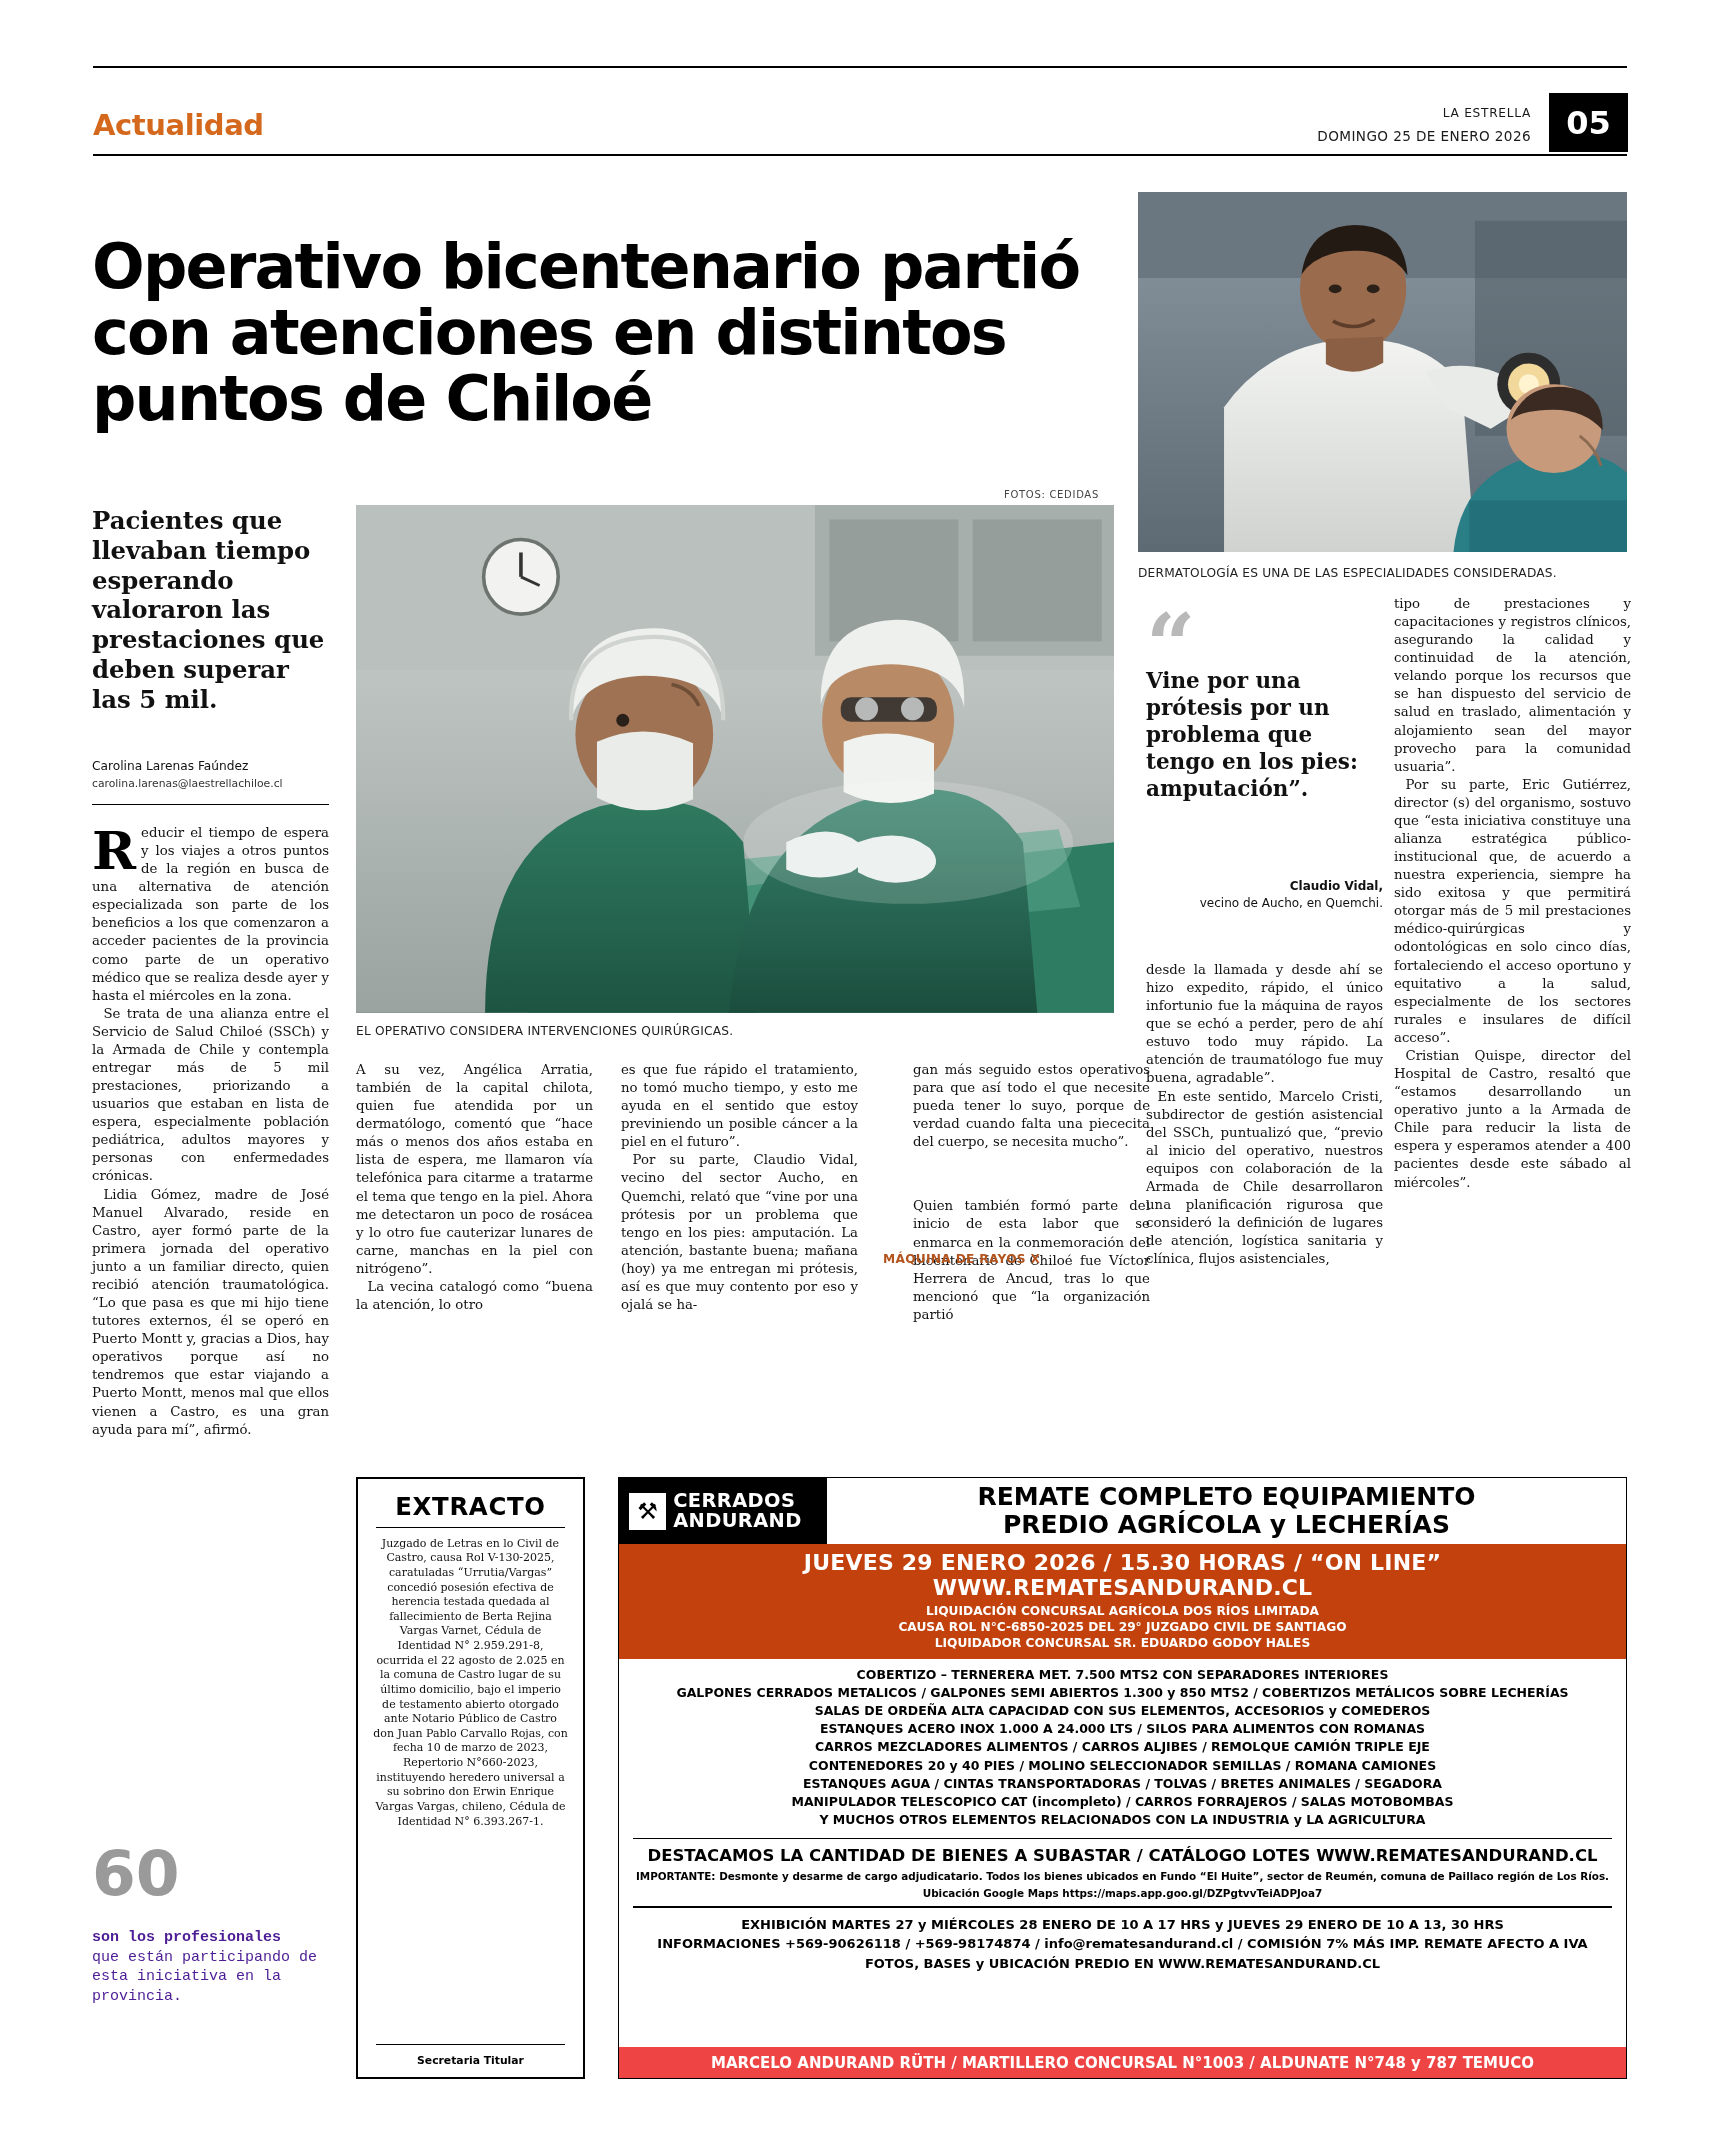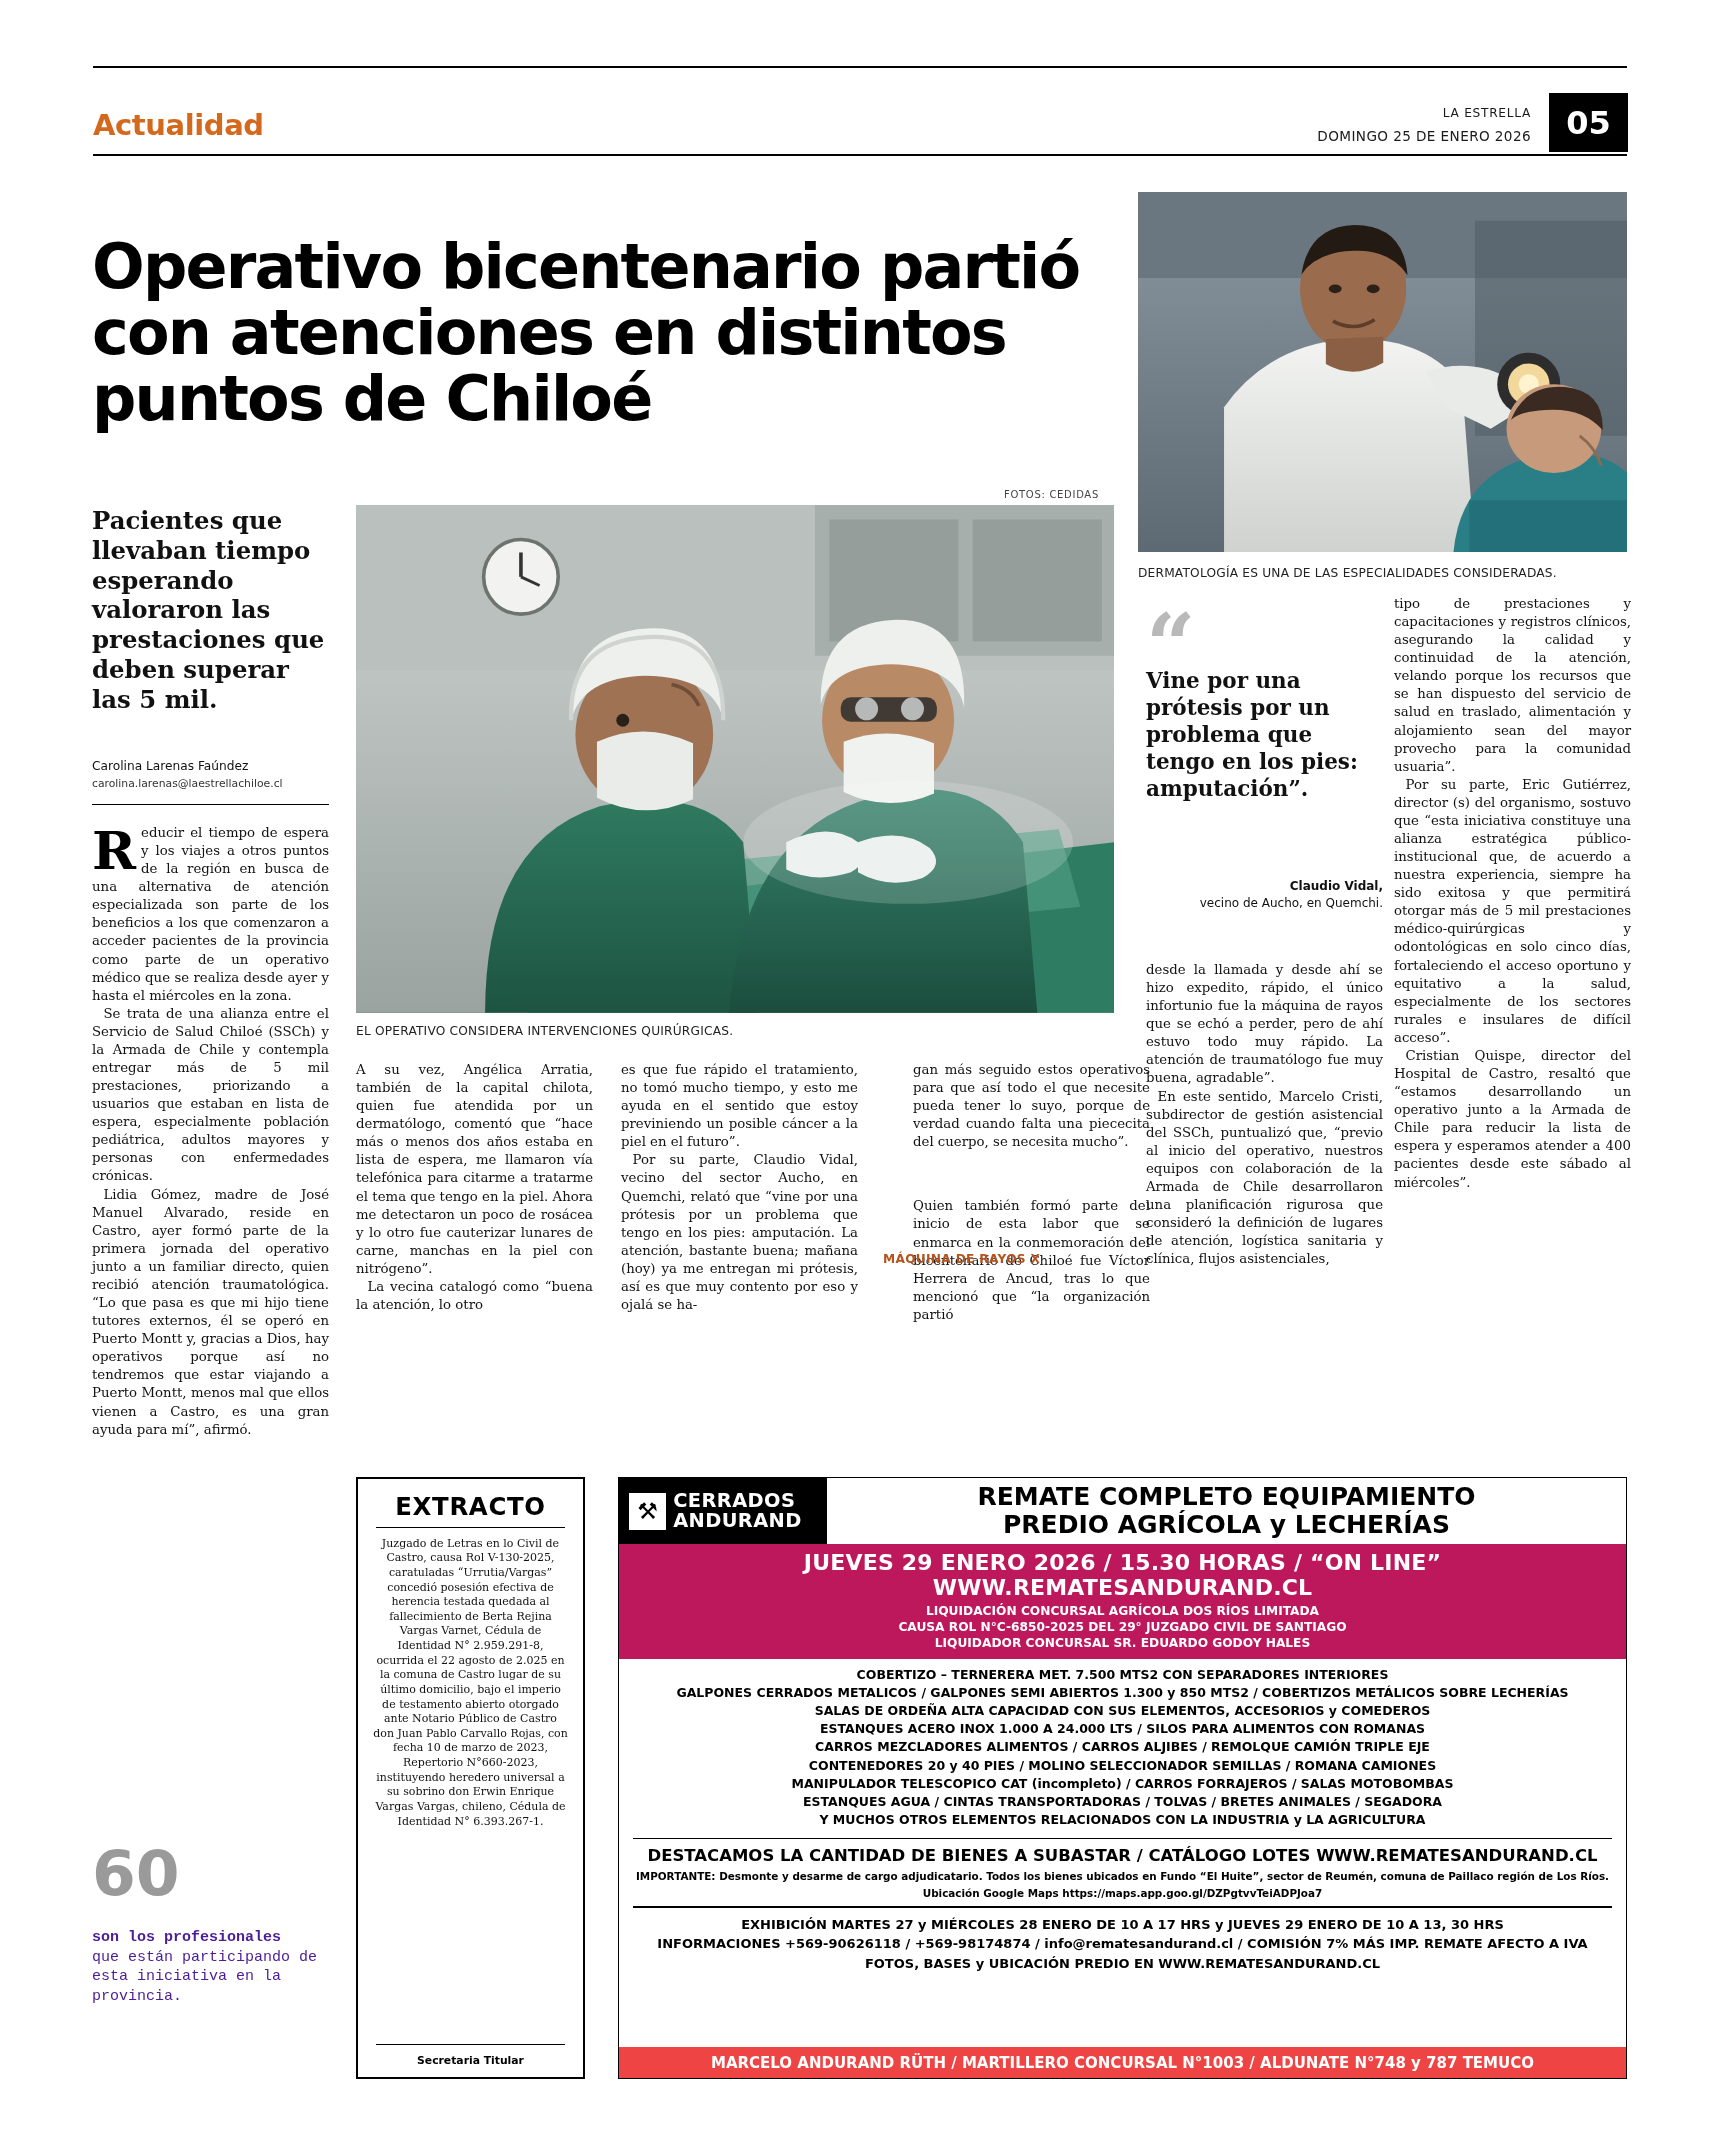--- a/index.html
+++ b/index.html
@@ -346,21 +346,21 @@
     flex-direction: column;
     align-items: center;
     justify-content: center;
     font-family: "DejaVu Sans", sans-serif;
     font-weight: bold;
     font-size: 25px;
     line-height: 1.12;
     text-align: center;
   }
   .ad-band {
-    background: #be185d;
+    background: #c2410c;
     color: #fff;
     text-align: center;
     font-family: "DejaVu Sans", sans-serif;
     font-weight: bold;
     padding: 5.7px 0 7.2px 0;
   }
   .ad-band .line1 { font-size: 22px; letter-spacing: 0.2px; }
   .ad-band .line2 { font-size: 12.2px; margin-top: 4.3px; line-height: 1.3; font-weight: bold; }
   .ad-list {
     padding: 7.2px 10px 5.7px 10px;
@@ -601,22 +601,22 @@
 CAUSA ROL N°C-6850-2025 DEL 29° JUZGADO CIVIL DE SANTIAGO
 LIQUIDADOR CONCURSAL SR. EDUARDO GODOY HALES</div>
     </div>
     <div class="ad-list">
       <div>COBERTIZO – TERNERERA MET. 7.500 MTS2 CON SEPARADORES INTERIORES</div>
       <div>GALPONES CERRADOS METALICOS / GALPONES SEMI ABIERTOS 1.300 y 850 MTS2 / COBERTIZOS METÁLICOS SOBRE LECHERÍAS</div>
       <div>SALAS DE ORDEÑA ALTA CAPACIDAD CON SUS ELEMENTOS, ACCESORIOS y COMEDEROS</div>
       <div>ESTANQUES ACERO INOX 1.000 A 24.000 LTS / SILOS PARA ALIMENTOS CON ROMANAS</div>
       <div>CARROS MEZCLADORES ALIMENTOS / CARROS ALJIBES / REMOLQUE CAMIÓN TRIPLE EJE</div>
       <div>CONTENEDORES 20 y 40 PIES / MOLINO SELECCIONADOR SEMILLAS / ROMANA CAMIONES</div>
+      <div>ESTANQUES AGUA / CINTAS TRANSPORTADORAS / TOLVAS / BRETES ANIMALES / SEGADORA</div>
       <div>MANIPULADOR TELESCOPICO CAT (incompleto) / CARROS FORRAJEROS / SALAS MOTOBOMBAS</div>
-      <div>ESTANQUES AGUA / CINTAS TRANSPORTADORAS / TOLVAS / BRETES ANIMALES / SEGADORA</div>
       <div>Y MUCHOS OTROS ELEMENTOS RELACIONADOS CON LA INDUSTRIA y LA AGRICULTURA</div>
     </div>
     <div class="ad-hr"></div>
     <div class="ad-block2">
       <div class="big">DESTACAMOS LA CANTIDAD DE BIENES A SUBASTAR / CATÁLOGO LOTES WWW.REMATESANDURAND.CL</div>
       <div class="small">IMPORTANTE: Desmonte y desarme de cargo adjudicatario. Todos los bienes ubicados en Fundo “El Huite”, sector de Reumén, comuna de Paillaco región de Los Ríos.</div>
       <div class="small">Ubicación Google Maps https://maps.app.goo.gl/DZPgtvvTeiADPJoa7</div>
     </div>
     <div class="ad-hr"></div>
     <div class="ad-block3">

